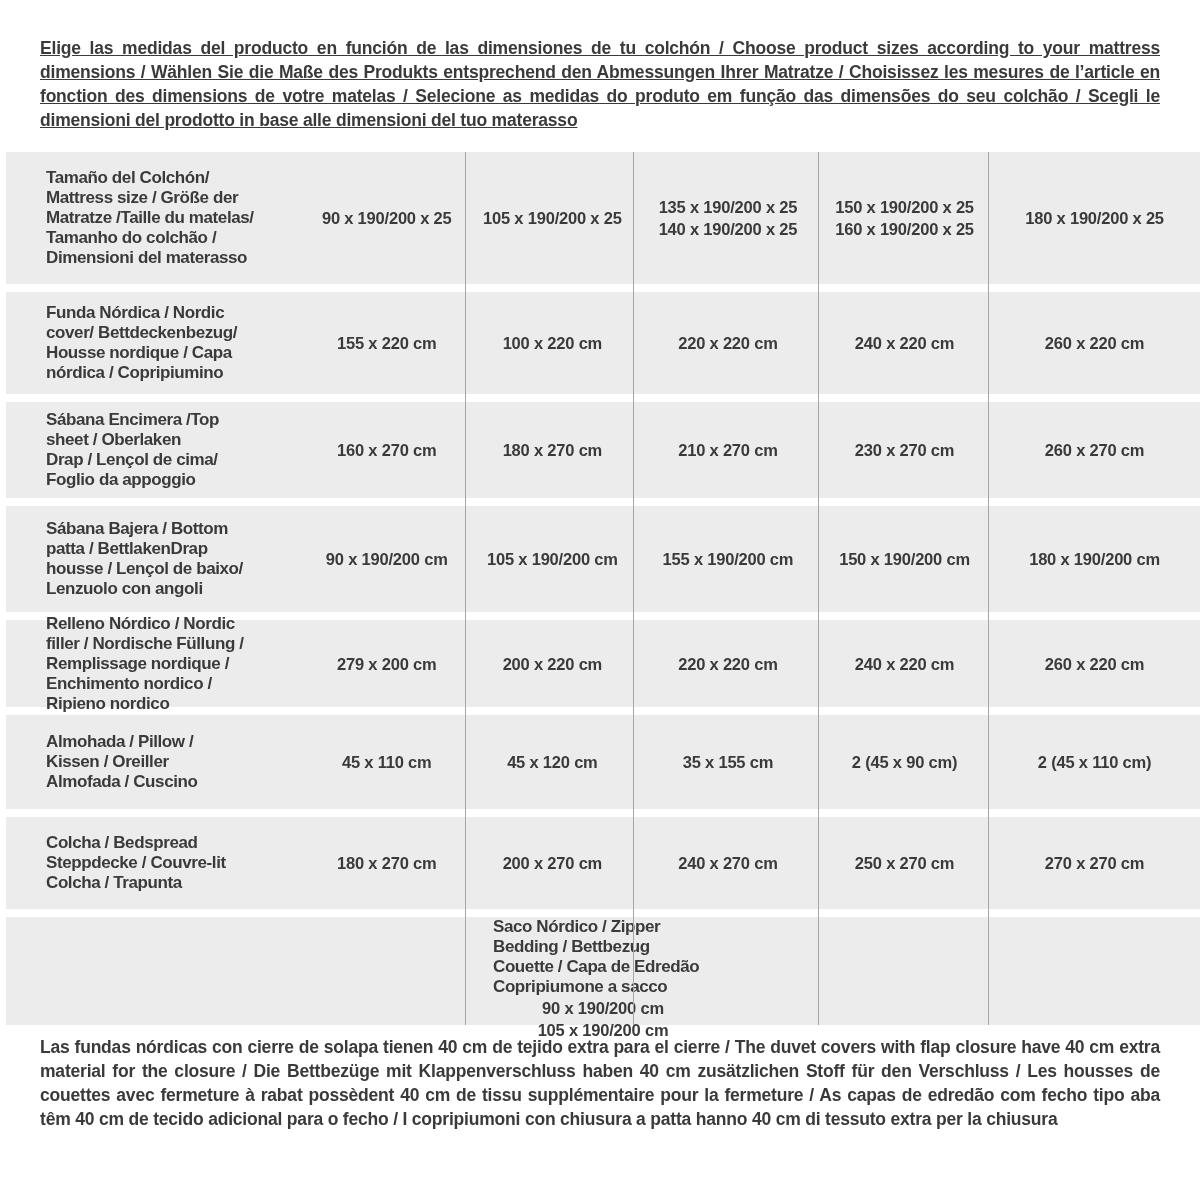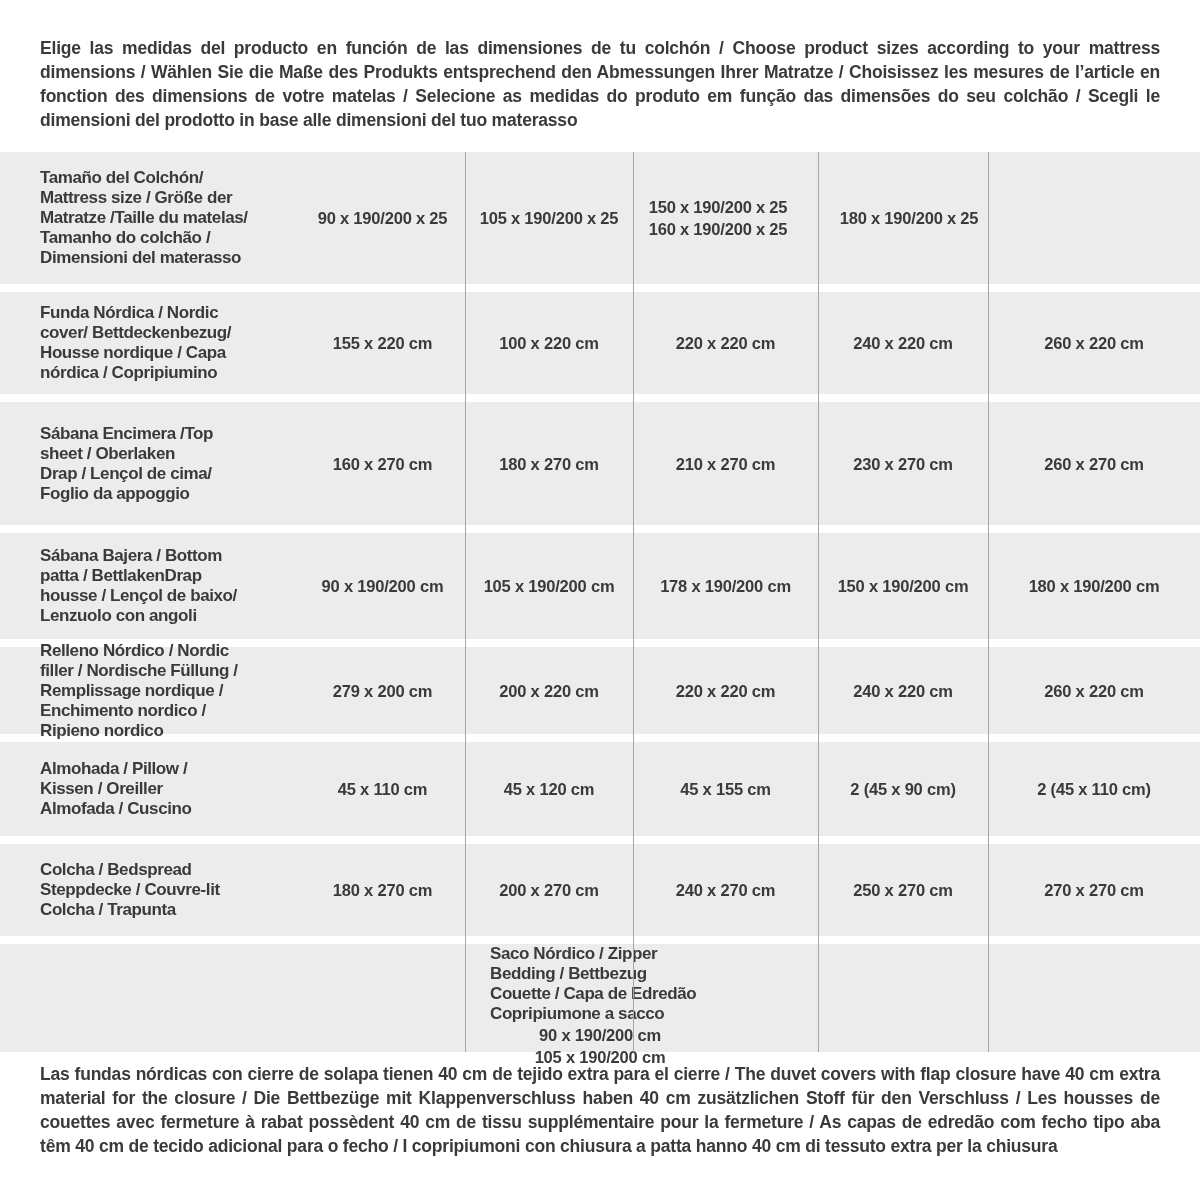--- a/index.html
+++ b/index.html
@@ -7,30 +7,30 @@
     width:1200px; height:1200px; overflow:hidden;
     font-family:"Liberation Sans","DejaVu Sans",sans-serif;
     font-weight:bold; color:#3a3a3a;
   }
   .page { position:relative; width:1200px; height:1200px; }
 
   .para {
     width:1120px; margin:0 40px; text-align:justify;
     font-size:17.5px; line-height:24px; letter-spacing:-0.2px;
   }
-  .para.top { padding-top:36px; }
+  .para.top { padding-top:36px;text-decoration:underline; }
   .para.bottom { margin-top:10px; }
 
-  .size-table { position:relative; margin-top:20px; }
+  .size-table { position:relative; margin-top:20px;padding-left:6px; }
   .trow {
     display:flex; align-items:center;
     background:#ececec; margin-bottom:8px;
   }
   .trow:last-child { margin-bottom:0;flex-direction:column; }
-  .h1{height:132px}.h2{height:102px}.h3{height:123px}.h4{height:106px}
+  .h1{height:132px}.h2{height:102px}.h3{height:96px}.h4{height:106px}
   .h5{height:87px}.h6{height:94px}.h7{height:92px}.h8{height:108px}
 
   .cell { box-sizing:border-box; }
   .cell.label {
     width:300px; padding-left:40px;
     font-size:17px; line-height:20px; letter-spacing:-0.4px;
     white-space:pre-line;
   }
   .cell.val {
     text-align:center; font-size:16.5px; line-height:22px;
@@ -58,20 +58,22 @@
     <div class="vline vl4"></div>
 
     <div class="trow h1">
       <div class="cell label">Tamaño del Colchón/
 Mattress size / Größe der
 Matratze /Taille du matelas/
 Tamanho do colchão /
 Dimensioni del materasso</div>
       <div class="cell val w1">90 x 190/200 x 25</div>
       <div class="cell val w2">105 x 190/200 x 25</div>
+      <div class="cell val w3">135 x 190/200 x 25
+140 x 190/200 x 25</div>
       <div class="cell val w4">150 x 190/200 x 25
 160 x 190/200 x 25</div>
       <div class="cell val w5">180 x 190/200 x 25</div>
     </div>
 
     <div class="trow h2">
       <div class="cell label">Funda Nórdica /  Nordic
 cover/ Bettdeckenbezug/
 Housse nordique  / Capa
 nórdica / Copripiumino</div>
@@ -94,21 +96,21 @@
       <div class="cell val w5">260 x 270 cm</div>
     </div>
 
     <div class="trow h4">
       <div class="cell label">Sábana Bajera / Bottom
 patta / BettlakenDrap
 housse / Lençol de baixo/
 Lenzuolo con angoli</div>
       <div class="cell val w1">90 x 190/200 cm</div>
       <div class="cell val w2">105 x 190/200 cm</div>
-      <div class="cell val w3">178 x 190/200 cm</div>
+      <div class="cell val w3">155 x 190/200 cm</div>
       <div class="cell val w4">150 x 190/200 cm</div>
       <div class="cell val w5">180 x 190/200 cm</div>
     </div>
 
     <div class="trow h5">
       <div class="cell label">Relleno Nórdico / Nordic
 filler / Nordische Füllung /
 Remplissage nordique /
 Enchimento nordico /
 Ripieno nordico</div>
@@ -118,21 +120,21 @@
       <div class="cell val w4">240 x 220 cm</div>
       <div class="cell val w5">260 x 220 cm</div>
     </div>
 
     <div class="trow h6">
       <div class="cell label">Almohada  / Pillow /
 Kissen / Oreiller
 Almofada / Cuscino</div>
       <div class="cell val w1">45 x 110 cm</div>
       <div class="cell val w2">45 x 120 cm</div>
-      <div class="cell val w3">45 x 155 cm</div>
+      <div class="cell val w3">35 x 155 cm</div>
       <div class="cell val w4">2 (45 x 90 cm)</div>
       <div class="cell val w5">2 (45 x 110 cm)</div>
     </div>
 
     <div class="trow h7">
       <div class="cell label">Colcha / Bedspread
 Steppdecke / Couvre-lit
 Colcha / Trapunta</div>
       <div class="cell val w1">180 x 270 cm</div>
       <div class="cell val w2">200 x 270 cm</div>

